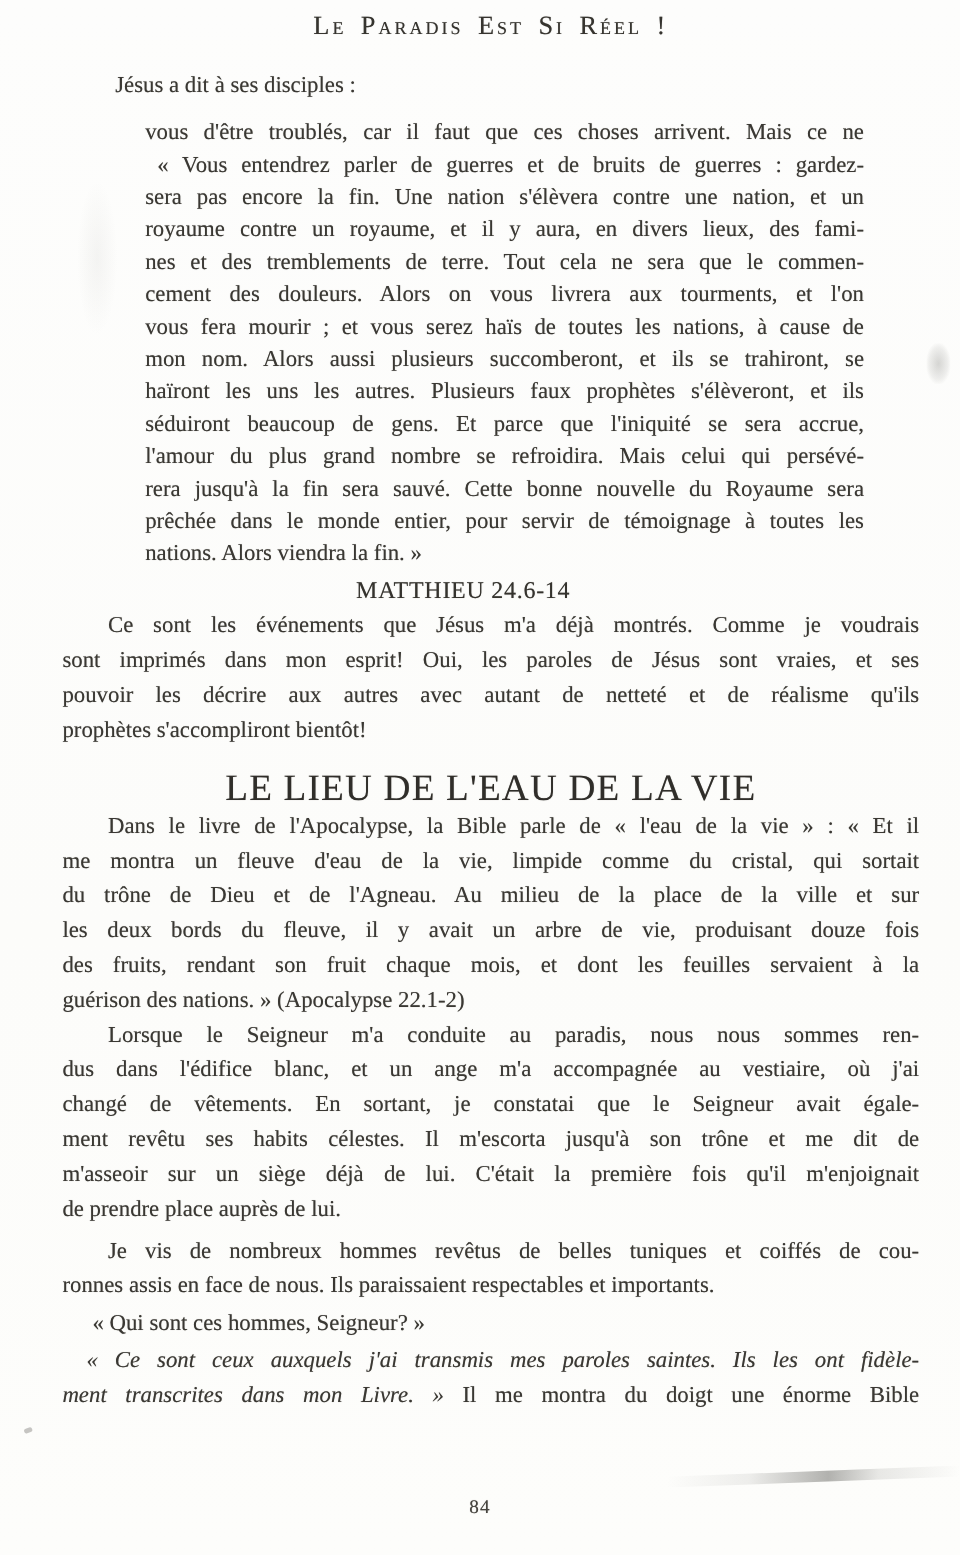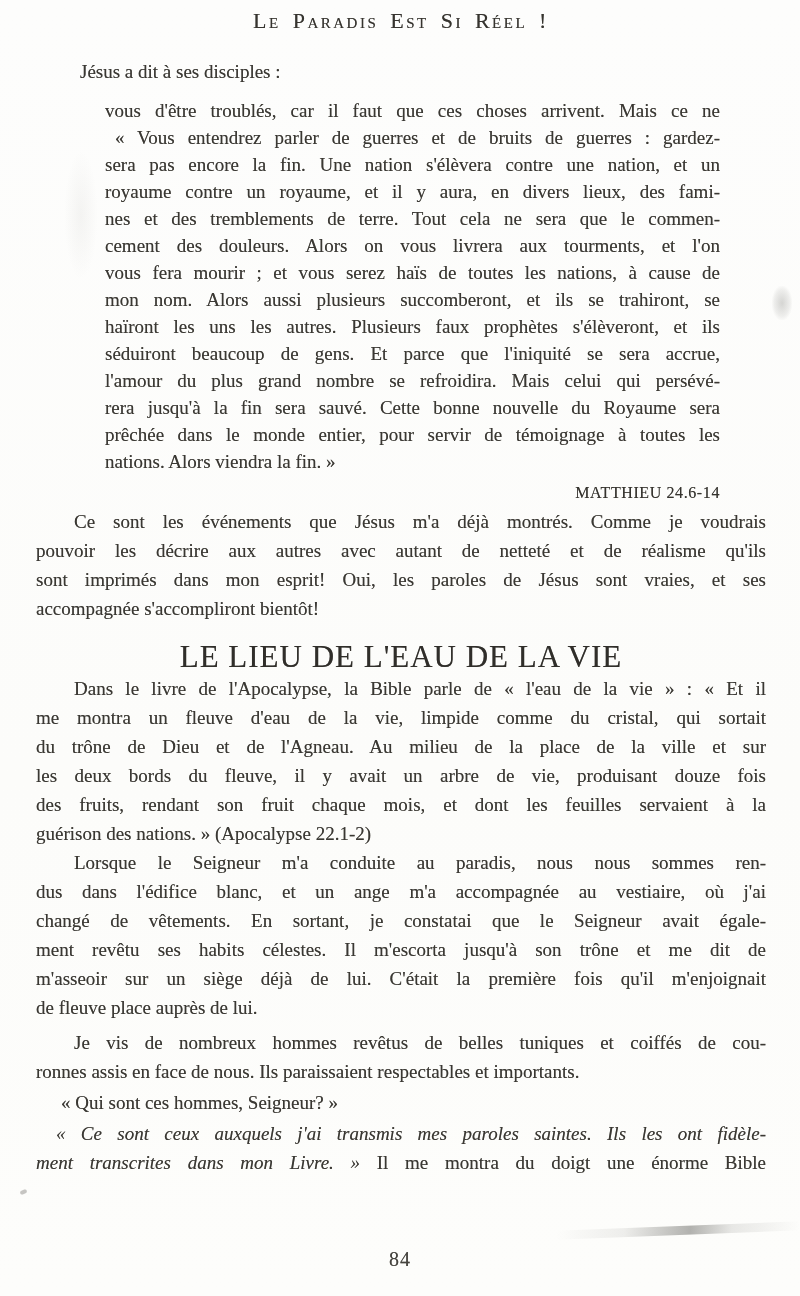--- a/index.html
+++ b/index.html
@@ -9,21 +9,21 @@
     height: 1296px;
     margin: 0 auto;
     background: linear-gradient(180deg, #fdfdfc 0%, #fcfcfa 60%, #fdfdfb 100%);
     font-family: "Liberation Serif", "DejaVu Serif", serif;
     color: #3a3833;
     overflow: hidden;
     text-shadow: 0 0 0.6px rgba(58,56,51,0.55);
   }
   .content {
     position: absolute;
-    left: 36px;
+    left: 52px;
     right: 34px;
     top: 0;
     font-size: 19px;
     line-height: 29px;
   }
   .running-head {
     margin-top: 8px;
     text-align: center;
     font-variant: small-caps;
     font-size: 22px;
@@ -41,23 +41,23 @@
     margin-left: 69px;
     margin-right: 46px;
     line-height: 27px;
   }
   .line { text-align: justify; text-align-last: justify; }
   .line.last { text-align-last: left; }
   .blockquote .line.first { text-indent: 10px; }
   .para .line.first { text-indent: 38px; }
   .attribution {
     margin-top: 3px;
-    text-align: right;
+    text-align: center;
     padding-right: 46px;
-    font-size: 16px;
+    font-size: 20px;
     letter-spacing: 0.6px;
     color: #35332e;
   }
   .para { }
   .para.tight { margin-top: 6px; }
   .para.flush { margin-top: 2px; }
   .section-heading {
     margin: 17px 0 0 0;
     text-align: center;
     font-size: 31px;
@@ -67,21 +67,21 @@
     color: #302e2a;
   }
   .dialogue-question { margin-top: 2px; text-indent: 25px; }
   .italic { font-style: italic; }
   .answer .line.first { text-indent: 20px; }
   .page-number {
     position: absolute;
     left: 0; right: 0;
     top: 1248px;
     text-align: center;
-    font-size: 20px;
+    font-size: 16px;
     letter-spacing: 1px;
     color: #46443f;
   }
   
   .smudge-right {
     position: absolute;
     left: 772px; top: 286px;
     width: 20px; height: 34px;
     background: radial-gradient(ellipse at center, rgba(110,110,105,0.28) 0%, rgba(110,110,105,0.10) 55%, transparent 75%);
   }
@@ -131,43 +131,43 @@
         <div class="line">l'amour du plus grand nombre se refroidira. Mais celui qui persévé-</div>
         <div class="line">rera jusqu'à la fin sera sauvé. Cette bonne nouvelle du Royaume sera</div>
         <div class="line">prêchée dans le monde entier, pour servir de témoignage à toutes les</div>
         <div class="line last">nations. Alors viendra la fin. »</div>
       </div>
 
     <div class="attribution">MATTHIEU 24.6-14</div>
 
     <div class="para">
         <div class="line first">Ce sont les événements que Jésus m'a déjà montrés. Comme je voudrais</div>
+        <div class="line">sont imprimés dans mon esprit! Oui, les paroles de Jésus sont vraies, et ses</div>
         <div class="line">pouvoir les décrire aux autres avec autant de netteté et de réalisme qu'ils</div>
-        <div class="line">sont imprimés dans mon esprit! Oui, les paroles de Jésus sont vraies, et ses</div>
-        <div class="line last">accompagnée s'accompliront bientôt!</div>
+        <div class="line last">prophètes s'accompliront bientôt!</div>
       </div>
 
     <h2 class="section-heading">LE LIEU DE L'EAU DE LA VIE</h2>
 
     <div class="para">
         <div class="line first">Dans le livre de l'Apocalypse, la Bible parle de « l'eau de la vie » : « Et il</div>
         <div class="line">me montra un fleuve d'eau de la vie, limpide comme du cristal, qui sortait</div>
         <div class="line">du trône de Dieu et de l'Agneau. Au milieu de la place de la ville et sur</div>
         <div class="line">les deux bords du fleuve, il y avait un arbre de vie, produisant douze fois</div>
         <div class="line">des fruits, rendant son fruit chaque mois, et dont les feuilles servaient à la</div>
         <div class="line last">guérison des nations. » (Apocalypse 22.1-2)</div>
       </div>
 
     <div class="para">
         <div class="line first">Lorsque le Seigneur m'a conduite au paradis, nous nous sommes ren-</div>
         <div class="line">dus dans l'édifice blanc, et un ange m'a accompagnée au vestiaire, où j'ai</div>
         <div class="line">changé de vêtements. En sortant, je constatai que le Seigneur avait égale-</div>
         <div class="line">ment revêtu ses habits célestes. Il m'escorta jusqu'à son trône et me dit de</div>
         <div class="line">m'asseoir sur un siège déjà de lui. C'était la première fois qu'il m'enjoignait</div>
-        <div class="line last">de fleuve place auprès de lui.</div>
+        <div class="line last">de prendre place auprès de lui.</div>
       </div>
 
     <div class="para tight">
         <div class="line first">Je vis de nombreux hommes revêtus de belles tuniques et coiffés de cou-</div>
         <div class="line last">ronnes assis en face de nous. Ils paraissaient respectables et importants.</div>
       </div>
 
     <div class="dialogue-question">« Qui sont ces hommes, Seigneur? »</div>
 
     <div class="para flush answer">

